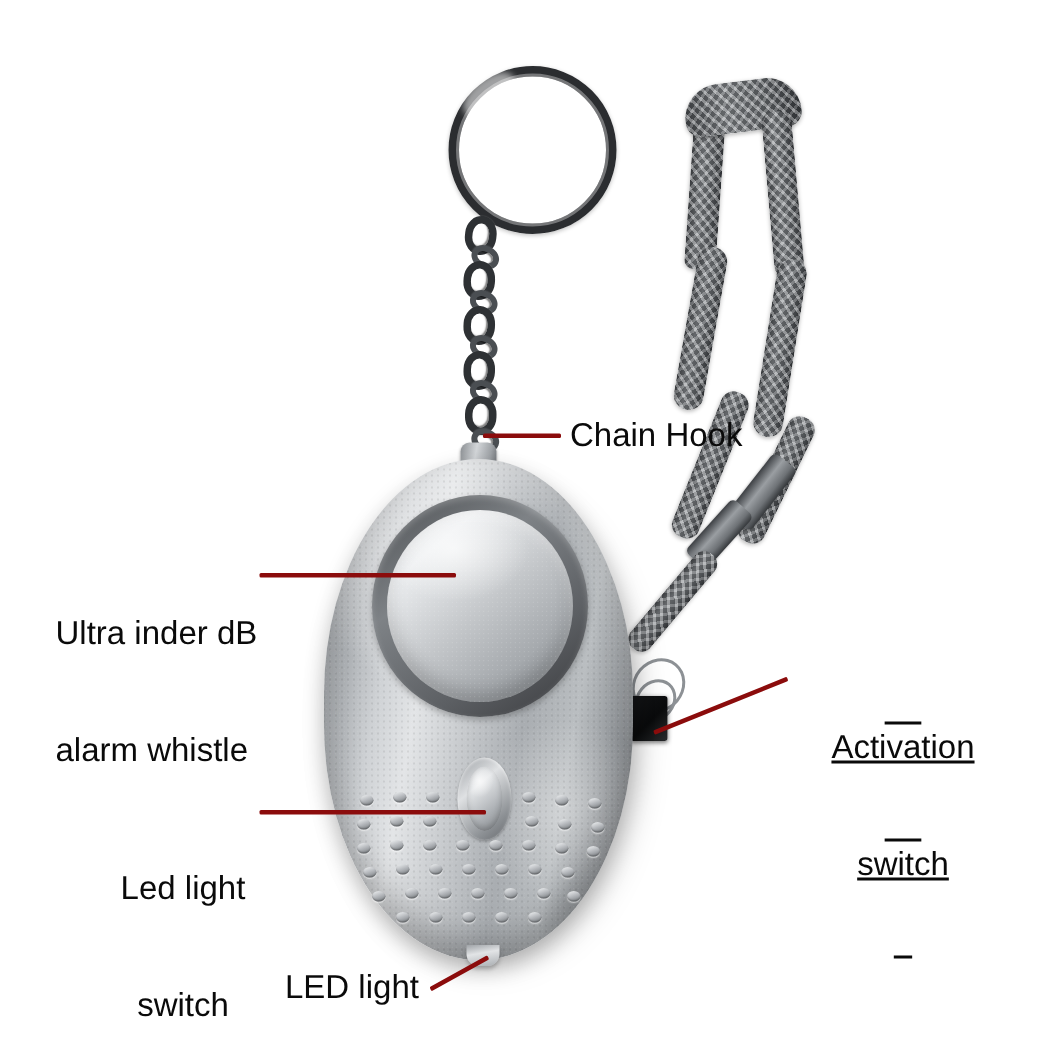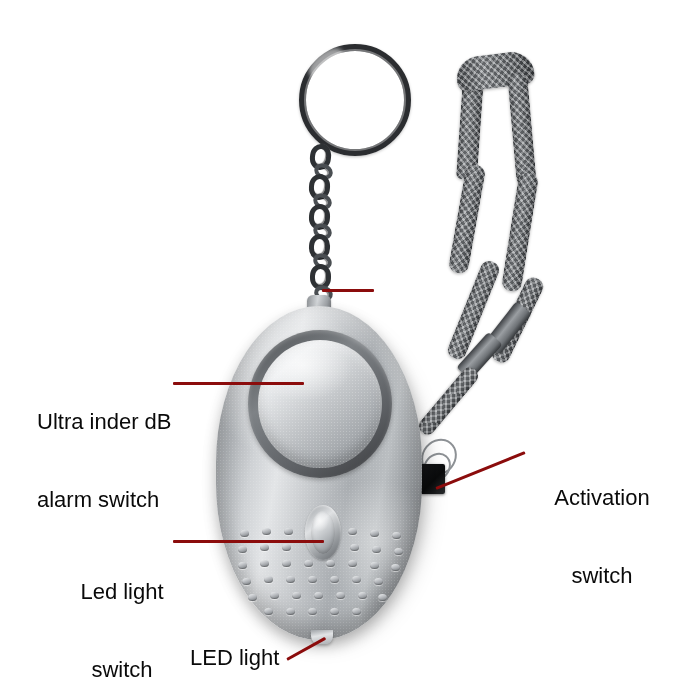--- a/index.html
+++ b/index.html
@@ -333,27 +333,28 @@
   </div>
 
   <div class="led-nub"></div>
 
   <div class="leader" style="left:322px; top:289px; width:52px; height:3px;"></div>
   <div class="leader" style="left:173px; top:382px; width:131px; height:3px;"></div>
   <div class="leader" style="left:436px; top:487px; width:96px; height:3px; transform:rotate(-22deg);"></div>
   <div class="leader" style="left:173px; top:540px; width:151px; height:3px;"></div>
   <div class="leader" style="left:287px; top:658px; width:44px; height:3px; transform:rotate(-29deg);"></div>
 
+  <div class="label" style="left:380px; top:277px;">Chain Hook</div>
 
   <div class="label" style="left:37px; top:357px;">
     <div>Ultra inder dB</div>
-    <div>alarm switch</div>
-  </div>
-
-  <div class="label center" style="left:527px; top:433px; width:150px;">
+    <div>alarm whistle</div>
+  </div>
+
+  <div class="label center" style="left:527px; top:433px; width:150px;text-decoration:underline;">
     <div>Activation</div>
     <div>switch</div>
   </div>
 
   <div class="label center" style="left:74px; top:527px; width:96px;">
     <div>Led light</div>
     <div>switch</div>
   </div>
 
   <div class="label" style="left:190px; top:645px;">LED light</div>

